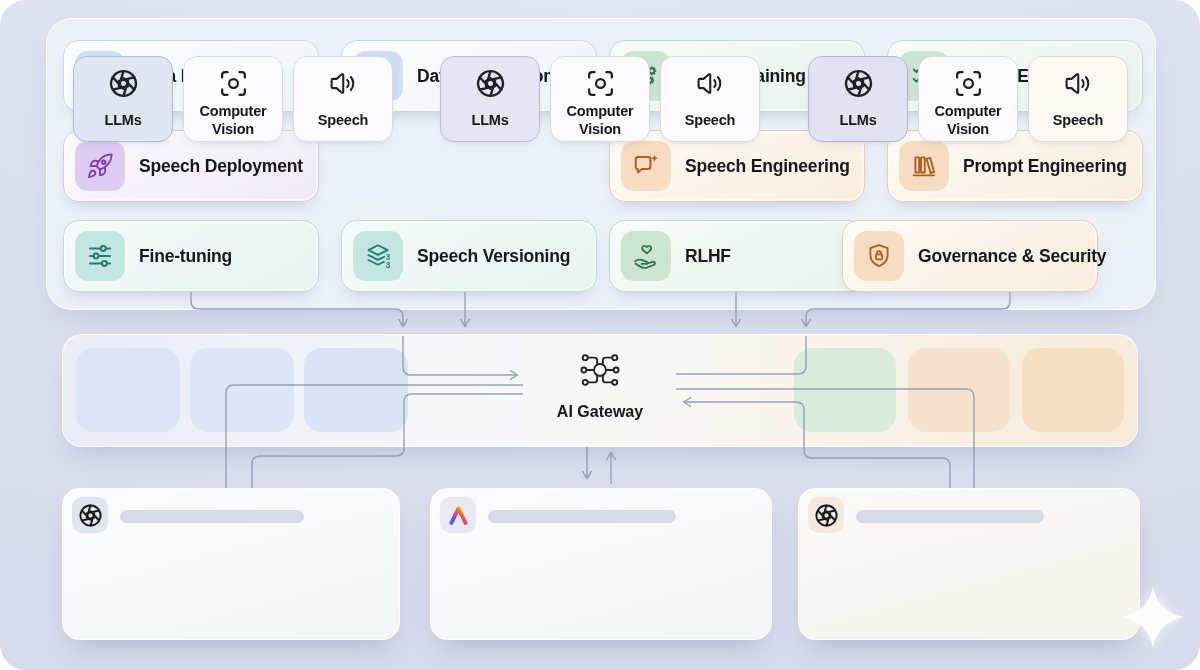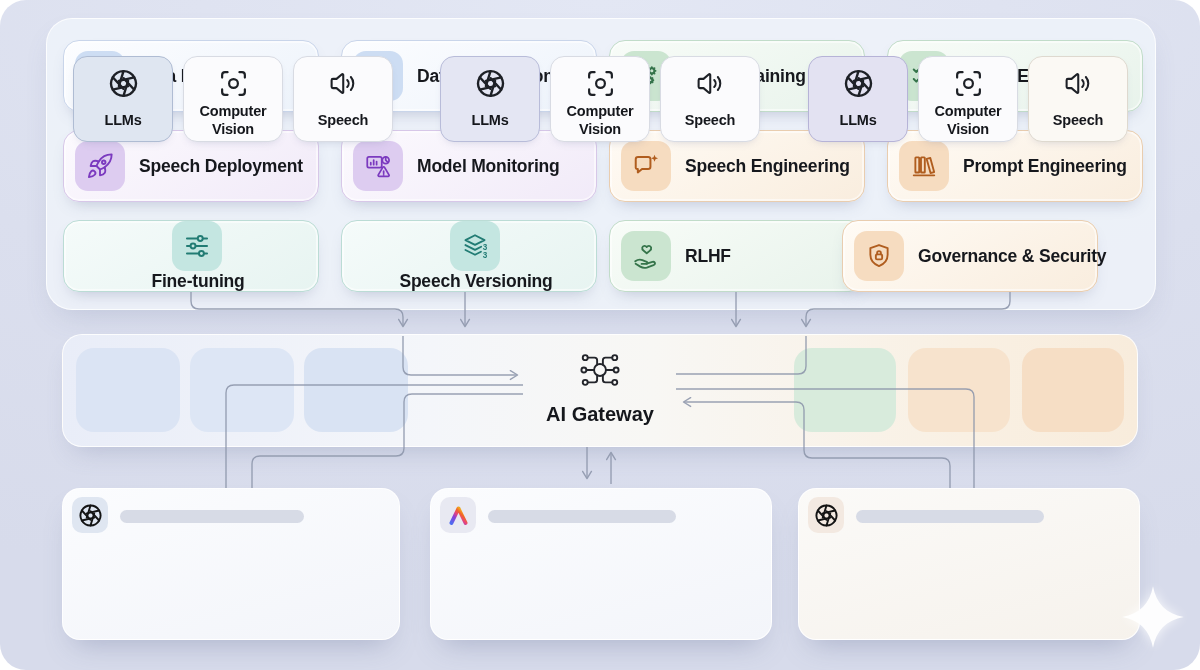--- a/index.html
+++ b/index.html
@@ -16,31 +16,31 @@
   .cap .tile svg{width:28px;height:28px;}
   .cap-label{margin-left:14px;font-size:17.5px;font-weight:bold;color:#16181d;letter-spacing:-.2px;white-space:nowrap;}
   .c-blue  {background:linear-gradient(150deg,#fcfdff,#edf3fb);border-color:#c9d5ea;}
   .c-blue .tile  {background:#cdddf3;color:#2f5496;--tilefill:#cdddf3;}
   .c-green {background:linear-gradient(150deg,#f8fcf8,#e8f3eb);border-color:#c1dcc9;}
   .c-green .tile {background:#cbe5d0;color:#35744a;--tilefill:#cbe5d0;}
   .c-purple{background:linear-gradient(150deg,#fcfafe,#f1eaf8);border-color:#d7c7e8;}
   .c-purple .tile{background:#ddccf0;color:#7b3abf;--tilefill:#ddccf0;}
   .c-orange{background:linear-gradient(150deg,#fffbf5,#f9edde);border-color:#e9cdaf;}
   .c-orange .tile{background:#f6dcc0;color:#b05d1e;--tilefill:#f6dcc0;}
-  .c-teal  {background:linear-gradient(150deg,#f5fbfa,#e7f4f1);border-color:#bbdcd5;flex-direction:column;}
+  .c-teal  {background:linear-gradient(150deg,#f5fbfa,#e7f4f1);border-color:#bbdcd5;}
   .c-teal .tile  {background:#c4e6e1;color:#227c74;--tilefill:#c4e6e1;}
   
   .band{position:absolute;left:62px;top:334px;width:1074px;height:111px;border-radius:20px;
         background:linear-gradient(90deg,#e9edf8 0%,#f4f6fa 34%,#f8f7f4 55%,#f9f0e3 84%,#f8ecdc 100%);
         border:1px solid rgba(255,255,255,.85);box-shadow:0 14px 26px -12px rgba(100,110,150,.3);}
   .block{position:absolute;top:348px;height:84px;border-radius:18px;}
   .hub{position:absolute;left:577px;top:347px;width:46px;height:46px;color:#23252b;}
   .hub svg{width:46px;height:46px;}
   .gw-label{position:absolute;left:530px;top:403px;width:140px;text-align:center;
-            font-size:20px;font-weight:bold;color:#15171c;}
+            font-size:16px;font-weight:bold;color:#15171c;}
   
   .pcard{position:absolute;top:488px;height:150px;border-radius:18px;border:1px solid rgba(255,255,255,.9);
          box-shadow:0 16px 28px -12px rgba(95,105,145,.35);}
   .p-cool{background:linear-gradient(165deg,#fbfcfe,#f3f5fa);}
   .p-warm{background:linear-gradient(165deg,#fbfaf8,#f6f2ec);}
   .badge{position:absolute;top:9px;width:36px;height:36px;border-radius:10px;
          display:flex;align-items:center;justify-content:center;}
   .badge svg{width:25px;height:25px;}
   .pill{position:absolute;top:22px;height:13px;border-radius:7px;background:#d7dbe6;}
   .chip{position:absolute;top:56px;width:100px;height:86px;border-radius:14px;border:1px solid #d8dbe3;
@@ -224,28 +224,20 @@
     <div class="cap-label">Model Evaluation</div>
   </div>
   <div class="cap c-purple" style="left:63px;top:130px">
     <div class="tile">
         <svg>
           <use href="#i-rocket"></use>
         </svg>
       </div>
     <div class="cap-label">Speech Deployment</div>
   </div>
-  <div class="cap c-purple" style="left:341px;top:130px">
-    <div class="tile">
-        <svg>
-          <use href="#i-monitor"></use>
-        </svg>
-      </div>
-    <div class="cap-label">Model Monitoring</div>
-  </div>
   <div class="cap c-orange" style="left:609px;top:130px">
     <div class="tile">
         <svg>
           <use href="#i-chat"></use>
         </svg>
       </div>
     <div class="cap-label">Speech Engineering</div>
   </div>
   <div class="cap c-orange" style="left:887px;top:130px">
     <div class="tile">

